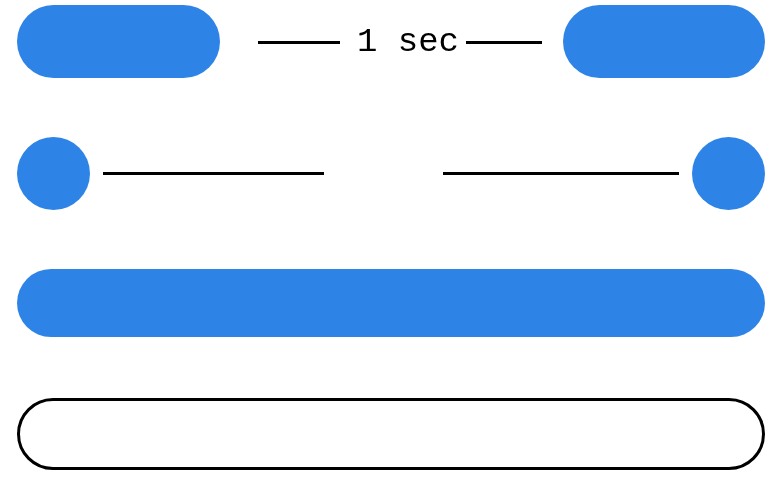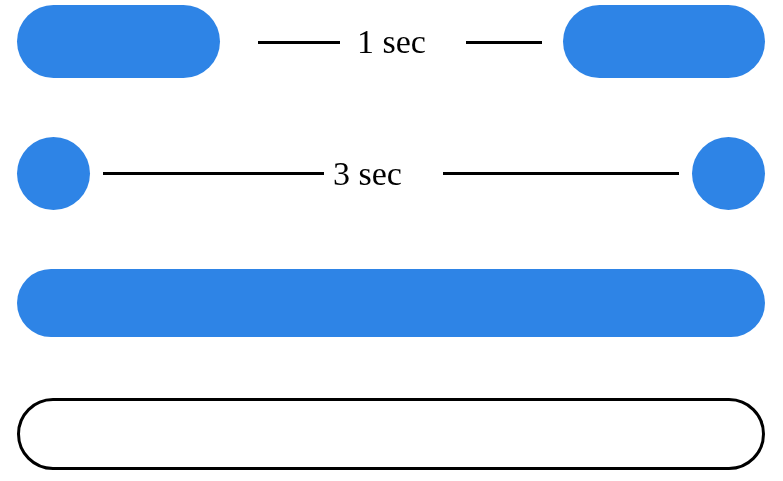--- a/index.html
+++ b/index.html
@@ -46,21 +46,21 @@
     height: 3px;
   }
 
   
   .timing-label {
     position: absolute;
     color: #000000;
     font-size: 34px;
     line-height: 1;
     white-space: nowrap;
-    font-family: Liberation Serif, serif;
+    font-family: Liberation Mono, monospace;
   }
 
   
   #row1-left-pill  { left: 17px;  top: 5px;   width: 203px; height: 73px; }
   #row1-right-pill { left: 563px; top: 5px;   width: 202px; height: 73px; }
   #row1-rule-left  { left: 258px; top: 41px;  width: 82px;  }
   #row1-rule-right { left: 466px; top: 41px;  width: 76px;  }
   #row1-label      { left: 357px; top: 25px;  }
 
   
@@ -88,21 +88,20 @@
   <div class="timing-label" id="row1-label">1 sec</div>
 
   <div class="rule" id="row1-rule-right"></div>
 
   <div class="pill pill-filled" id="row1-right-pill"></div>
 
   <div class="dot" id="row2-left-dot"></div>
 
   <div class="rule" id="row2-rule-left"></div>
 
-  <div class="timing-label" id="row2-label">3 sec</div>
 
   <div class="rule" id="row2-rule-right"></div>
 
   <div class="dot" id="row2-right-dot"></div>
 
   <div class="pill pill-filled" id="row3-bar"></div>
 
   <div class="pill pill-outlined" id="row4-bar"></div>
 
 </div>

